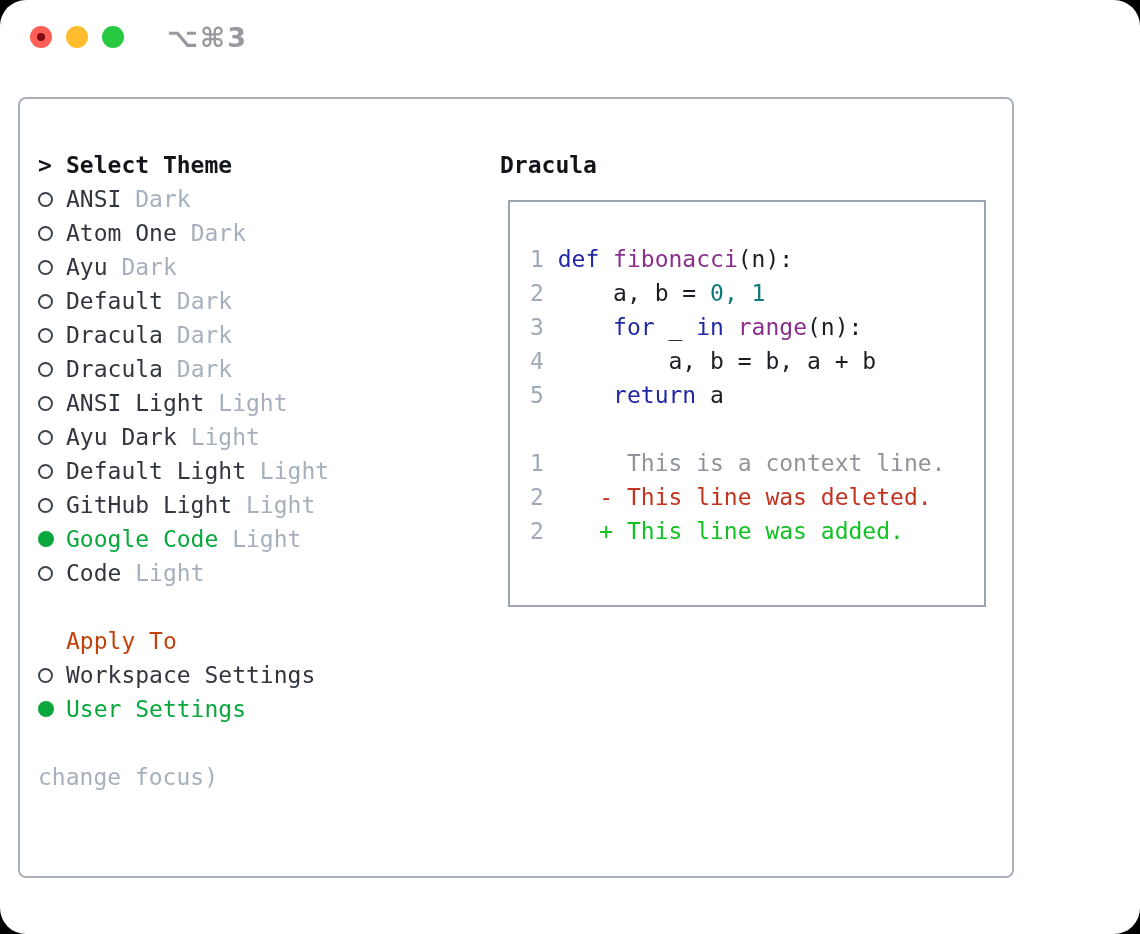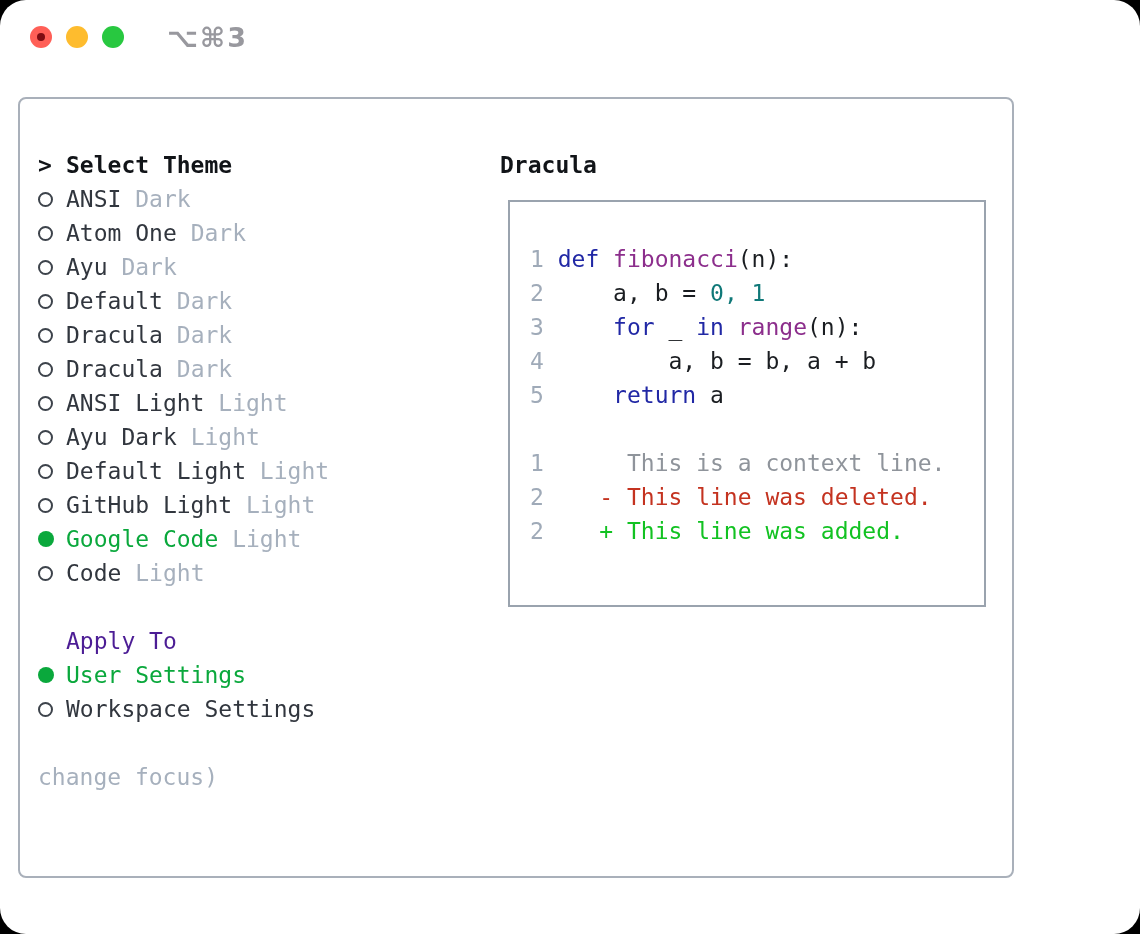--- a/index.html
+++ b/index.html
@@ -29,21 +29,21 @@
   .left-pane{position:absolute;left:38px;top:148px;width:440px;}
   .row{display:flex;align-items:center;height:34px;white-space:pre;}
   .marker{width:28px;display:flex;align-items:center;flex:0 0 28px;}
   .dot{width:15px;height:15px;border:2px solid #3d434b;border-radius:50%;box-sizing:border-box;}
   .dot.sel{width:16px;height:16px;border:none;background:var(--accent);}
   .hdr{font-weight:bold;color:var(--header);}
   .hdr .marker{color:var(--header);}
   .name{color:var(--text);}
   .name.sel{color:var(--accent);}
   .variant{color:var(--muted);}
-  .apply-hdr{color:#4c1d95;}
+  .apply-hdr{color:#c2410c;}
   .hint{color:var(--muted);}
   
   .preview-header{position:absolute;left:500px;top:148px;height:34px;display:flex;align-items:center;font-weight:bold;color:var(--header);}
   .preview-box{
     position:absolute;left:508px;top:200px;width:474px;height:403px;
     border:2px solid var(--boxborder);background:#fff;
   }
   .code{position:absolute;left:530px;top:242px;white-space:pre;}
   .cl{height:34px;line-height:34px;color:var(--codeplain);}
   .ln{color:var(--ln);}
@@ -88,22 +88,22 @@
       </div>
 
     <div class="row"></div>
 
     <div class="row">
       <span class="marker"></span>
       <span class="apply-hdr">Apply To</span>
     </div>
 
     <div id="apply-list">
+        <div class="row"><span class="marker"><span class="dot"></span></span><span class="name">Workspace Settings</span></div>
         <div class="row"><span class="marker"><span class="dot sel"></span></span><span class="name sel">User Settings</span></div>
-        <div class="row"><span class="marker"><span class="dot"></span></span><span class="name">Workspace Settings</span></div>
       </div>
 
     <div class="row"></div>
 
     <div class="row hint">change focus)</div>
   </div>
 
   <div class="preview-header">Dracula</div>
   <div class="preview-box"></div>
   <div class="code" id="code"><div class="cl"><span class="ln">1 </span><span class="kw">def</span><span> </span><span class="fn">fibonacci</span><span>(n):</span></div><div class="cl"><span class="ln">2 </span><span>    a, b = </span><span class="lit">0, 1</span></div><div class="cl"><span class="ln">3 </span><span>    </span><span class="kw">for</span><span> _ </span><span class="kw">in</span><span> </span><span class="fn">range</span><span>(n):</span></div><div class="cl"><span class="ln">4 </span><span>        a, b = b, a + b</span></div><div class="cl"><span class="ln">5 </span><span>    </span><span class="kw">return</span><span> a</span></div><div class="cl">&nbsp;</div><div class="cl"><span class="ln">1 </span><span class="ctx">     This is a context line.</span></div><div class="cl"><span class="ln">2 </span><span class="del">   - This line was deleted.</span></div><div class="cl"><span class="ln">2 </span><span class="add">   + This line was added.</span></div></div>

